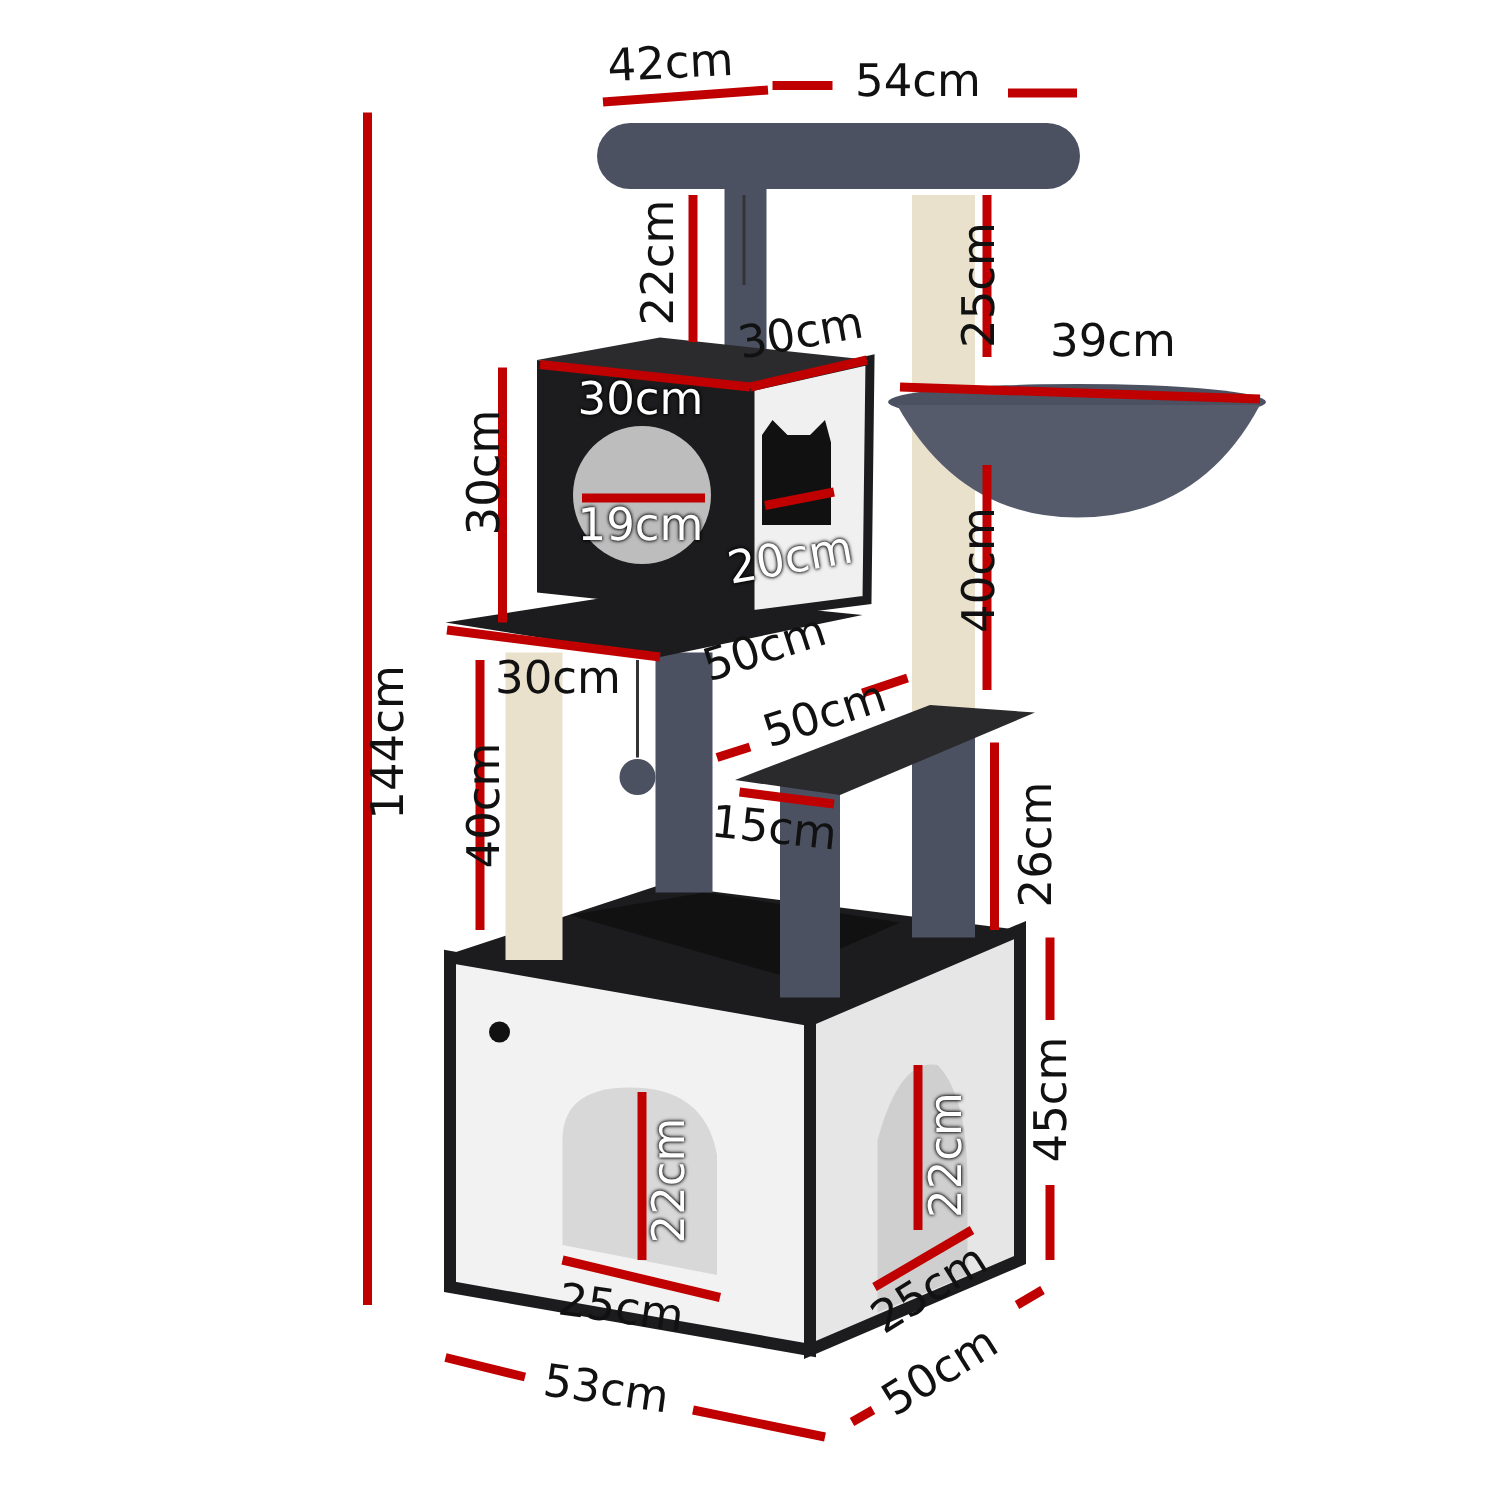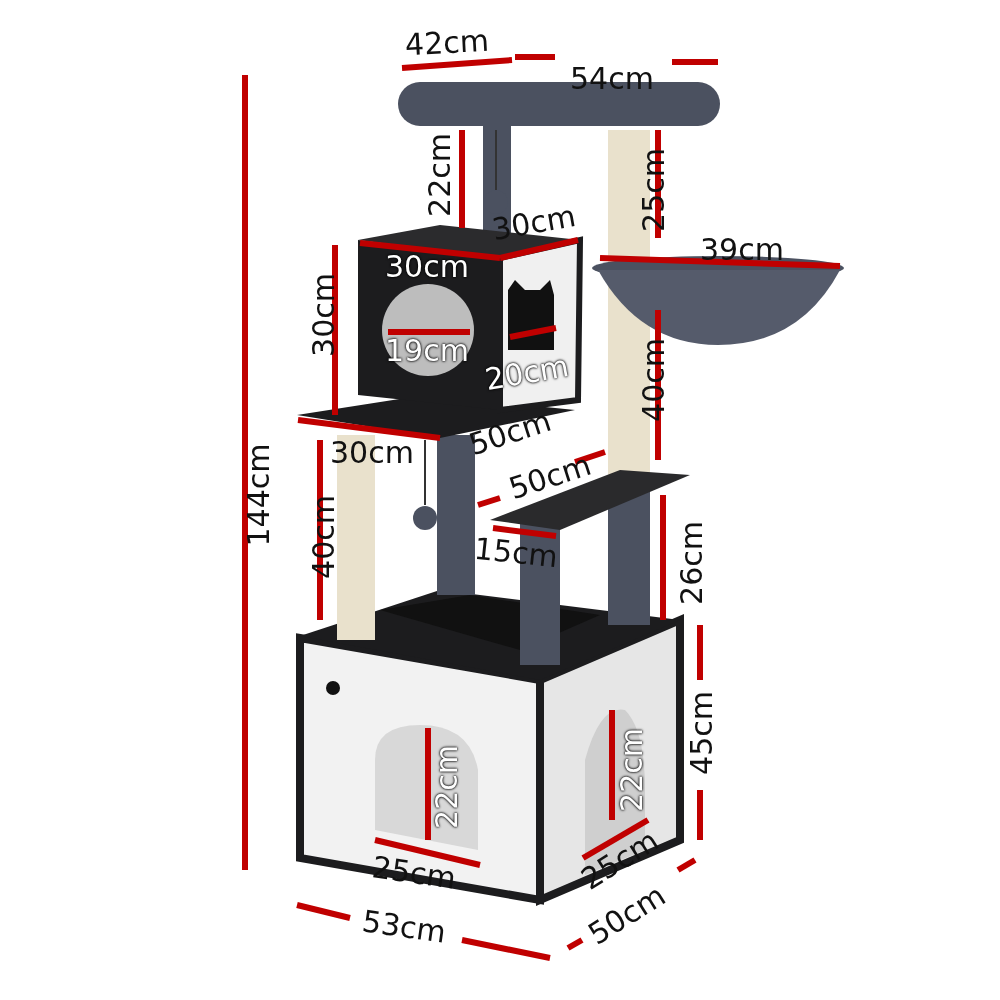--- a/index.html
+++ b/index.html
@@ -79,24 +79,24 @@
       <line x1="612" y1="710" x2="612" y2="820"></line>
       <line x1="583" y1="858" x2="648" y2="820"></line>
       <line x1="297" y1="905" x2="350" y2="918"></line>
         <line x1="462" y1="940" x2="550" y2="958"></line>
       <line x1="568" y1="948" x2="582" y2="940"></line>
         <line x1="678" y1="870" x2="695" y2="860"></line>
     </g>
   </svg>
 
   <div class="lbl" style="left:405px;top:28px;transform:rotate(-3deg)">42cm</div>
-  <div class="lbl" style="left:570px;top:64px">54cm</div>
+  <div class="lbl" style="left:570px;top:40px">54cm</div>
   <div class="lbl rot-90" style="left:398px;top:160px">22cm</div>
   <div class="lbl rot-90" style="left:612px;top:175px">25cm</div>
-  <div class="lbl" style="left:700px;top:235px">39cm</div>
+  <div class="lbl" style="left:700px;top:213px">39cm</div>
   <div class="lbl" style="left:492px;top:208px;transform:rotate(-10deg)">30cm</div>
   <div class="lbl white" style="left:385px;top:252px">30cm</div>
   <div class="lbl rot-90" style="left:282px;top:300px">30cm</div>
   <div class="lbl white" style="left:385px;top:336px">19cm</div>
   <div class="lbl white" style="left:485px;top:358px;transform:rotate(-10deg)">20cm</div>
   <div class="lbl" style="left:330px;top:438px">30cm</div>
   <div class="lbl" style="left:468px;top:418px;transform:rotate(-18deg)">50cm</div>
   <div class="lbl rot-90" style="left:612px;top:365px">40cm</div>
   <div class="lbl" style="left:508px;top:462px;transform:rotate(-18deg)">50cm</div>
   <div class="lbl" style="left:474px;top:538px;transform:rotate(6deg)">15cm</div>

